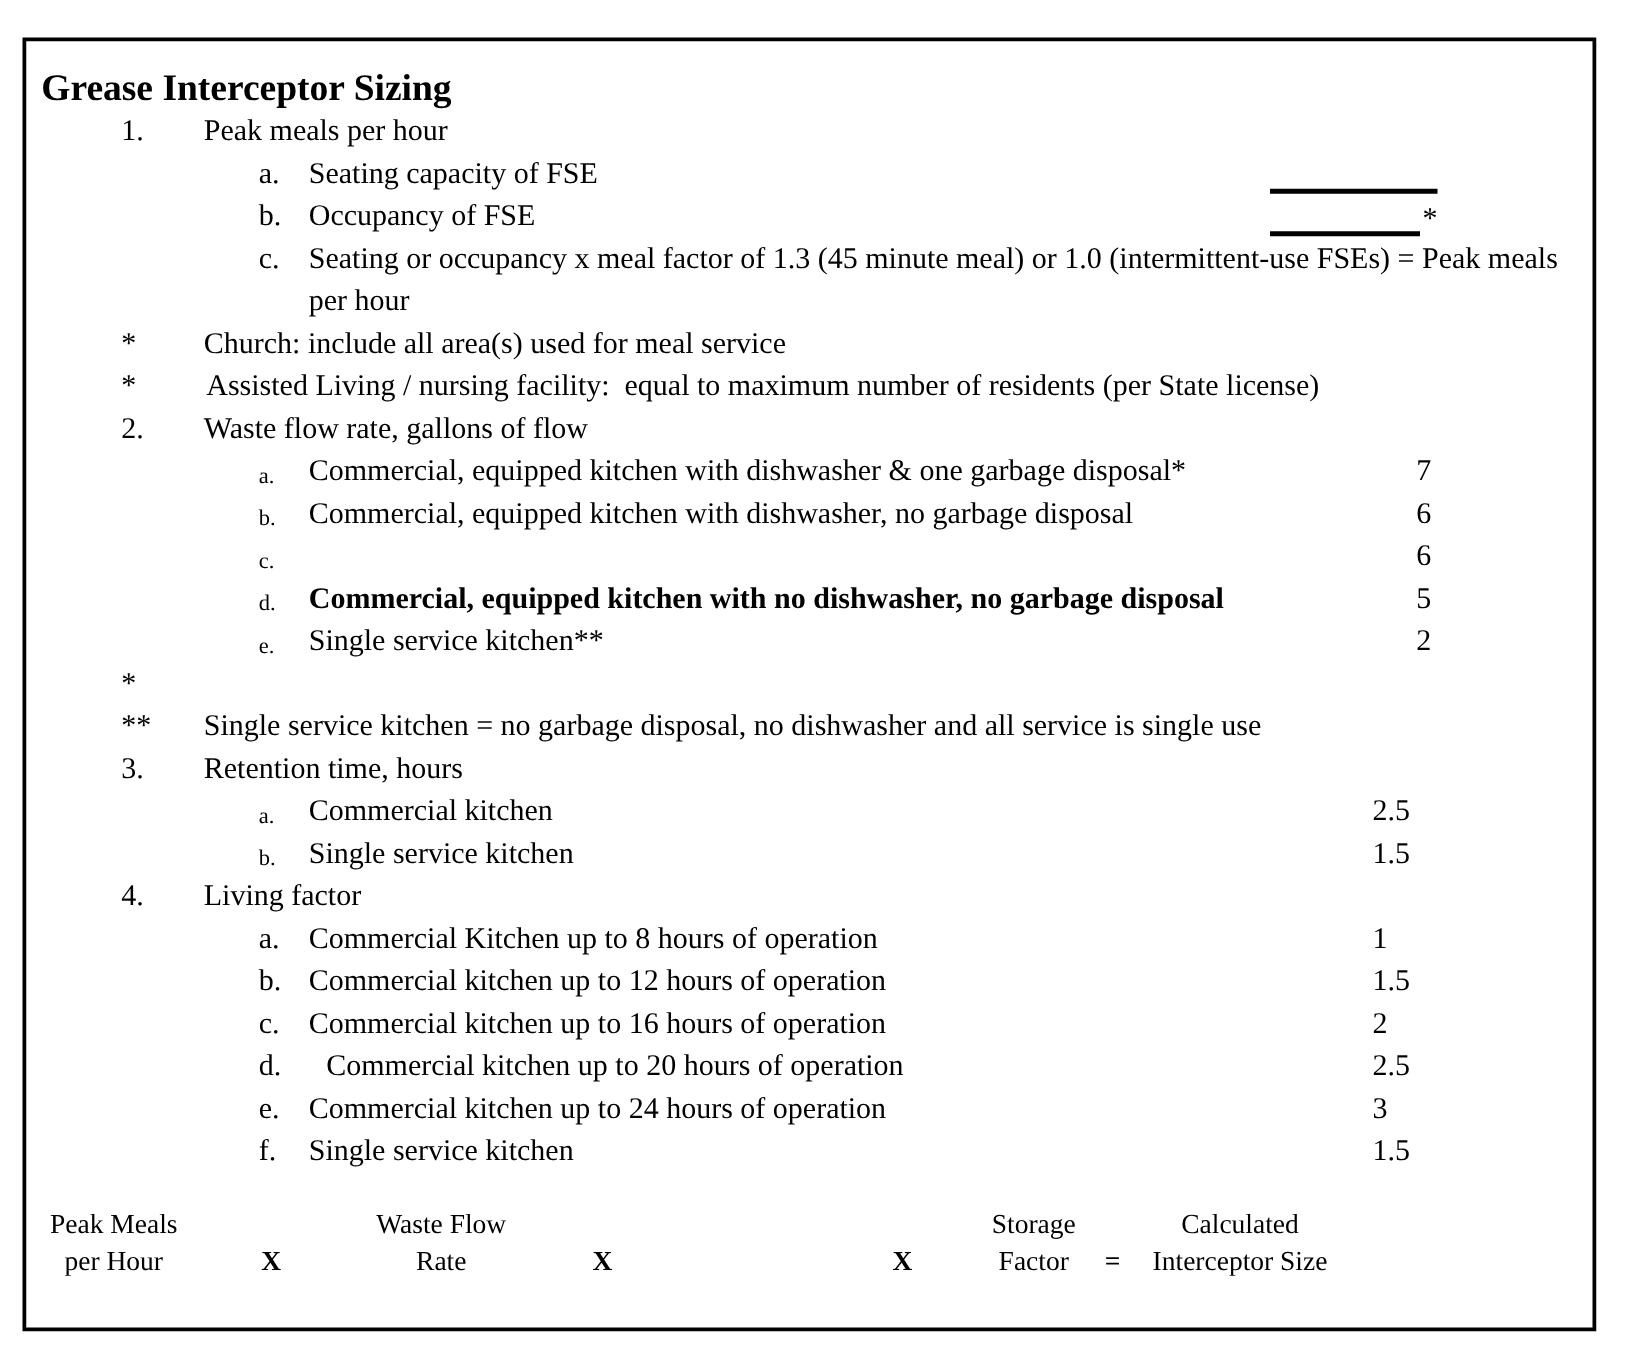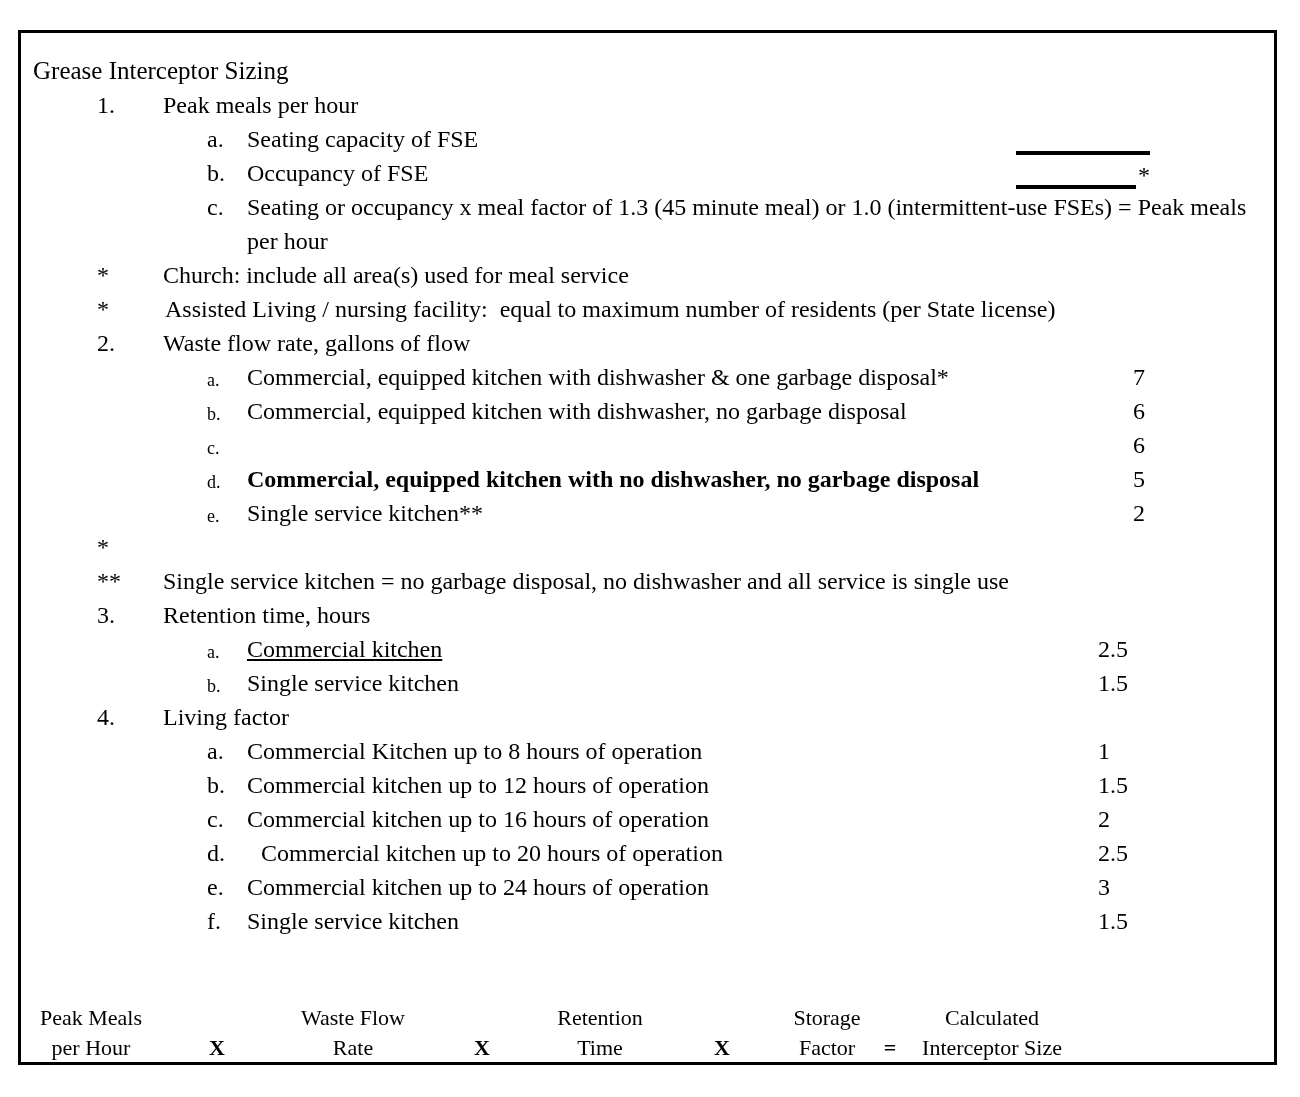--- a/index.html
+++ b/index.html
@@ -13,36 +13,36 @@
   }
   .frame {
     position:absolute; left:18px; top:30px;
     width:1259px; height:1035px;
     border:3px solid #000;
     box-sizing:border-box;
     background:#fff;
   }
   .doc-title {
     position:absolute; left:12px; top:21px;
-    font-size:25px; font-weight:normal; line-height:34px;
+    font-size:30px; font-weight:bold; line-height:34px;
     white-space:pre;
   }
   .row {
     position:absolute; left:0; width:1253px;
     font-size:24px; line-height:34px;
   }
   .marker { position:absolute; top:0; white-space:pre; }
   .marker.small { font-size:18px; top:3px; }
   .text { position:absolute; top:0; white-space:pre; }
   .text.wrap { white-space:pre-wrap; width:1020px; }
   .value { position:absolute; top:0; white-space:pre; }
   .blank-line { position:absolute; top:29px; height:4px; background:#000; }
   .blank-star { position:absolute; top:2px; font-size:24px; }
   .formula {
-    position:absolute; left:0; top:970px; width:1096px; height:62px;
+    position:absolute; left:0; top:931px; width:1096px; height:62px;
     font-size:22px; line-height:30px;
   }
   .f-term { position:absolute; top:0; text-align:center; }
   .f-term .l1, .f-term .l2 { display:block; }
   .f-op { position:absolute; top:30px; text-align:center; font-weight:bold; }
 </style>
 </head>
 <body>
 
 <div class="frame">
@@ -109,21 +109,21 @@
       <div class="row" style="top: 531px; height: 34px;">
         <span class="marker" style="left: 76px;">**</span>
         <span class="text" style="left: 142px;">Single service kitchen = no garbage disposal, no dishwasher and all service is single use</span>
       </div>
       <div class="row" style="top: 565px; height: 34px;">
         <span class="marker" style="left: 76px;">3.</span>
         <span class="text" style="left: 142px;">Retention time, hours</span>
       </div>
       <div class="row" style="top: 599px; height: 34px;">
         <span class="marker small" style="left: 186px;">a.</span>
-        <span class="text" style="left: 226px; text-decoration: underline;">Commercial kitchen</span>
+        <span class="text" style="left: 226px;">Commercial kitchen</span>
         <span class="value" style="left: 1077px;">2.5</span>
       </div>
       <div class="row" style="top: 633px; height: 34px;">
         <span class="marker small" style="left: 186px;">b.</span>
         <span class="text" style="left: 226px;">Single service kitchen</span>
         <span class="value" style="left: 1077px;">1.5</span>
       </div>
       <div class="row" style="top: 667px; height: 34px;">
         <span class="marker" style="left: 76px;">4.</span>
         <span class="text" style="left: 142px;">Living factor</span>
@@ -163,24 +163,20 @@
       <div class="f-term" style="left: 5px; width: 130px;">
         <span class="l1">Peak Meals</span>
         <span class="l2">per Hour</span>
       </div>
       <div class="f-op" style="left: 181px; width: 30px;">X</div>
       <div class="f-term" style="left: 267px; width: 130px;">
         <span class="l1">Waste Flow</span>
         <span class="l2">Rate</span>
       </div>
       <div class="f-op" style="left: 446px; width: 30px;">X</div>
-      <div class="f-term" style="left: 514px; width: 130px;">
-        <span class="l1">Retention</span>
-        <span class="l2">Time</span>
-      </div>
       <div class="f-op" style="left: 686px; width: 30px;">X</div>
       <div class="f-term" style="left: 741px; width: 130px;">
         <span class="l1">Storage</span>
         <span class="l2">Factor</span>
       </div>
       <div class="f-op" style="left: 854px; width: 30px;">=</div>
       <div class="f-term" style="left: 876px; width: 190px;">
         <span class="l1">Calculated</span>
         <span class="l2">Interceptor Size</span>
       </div>

